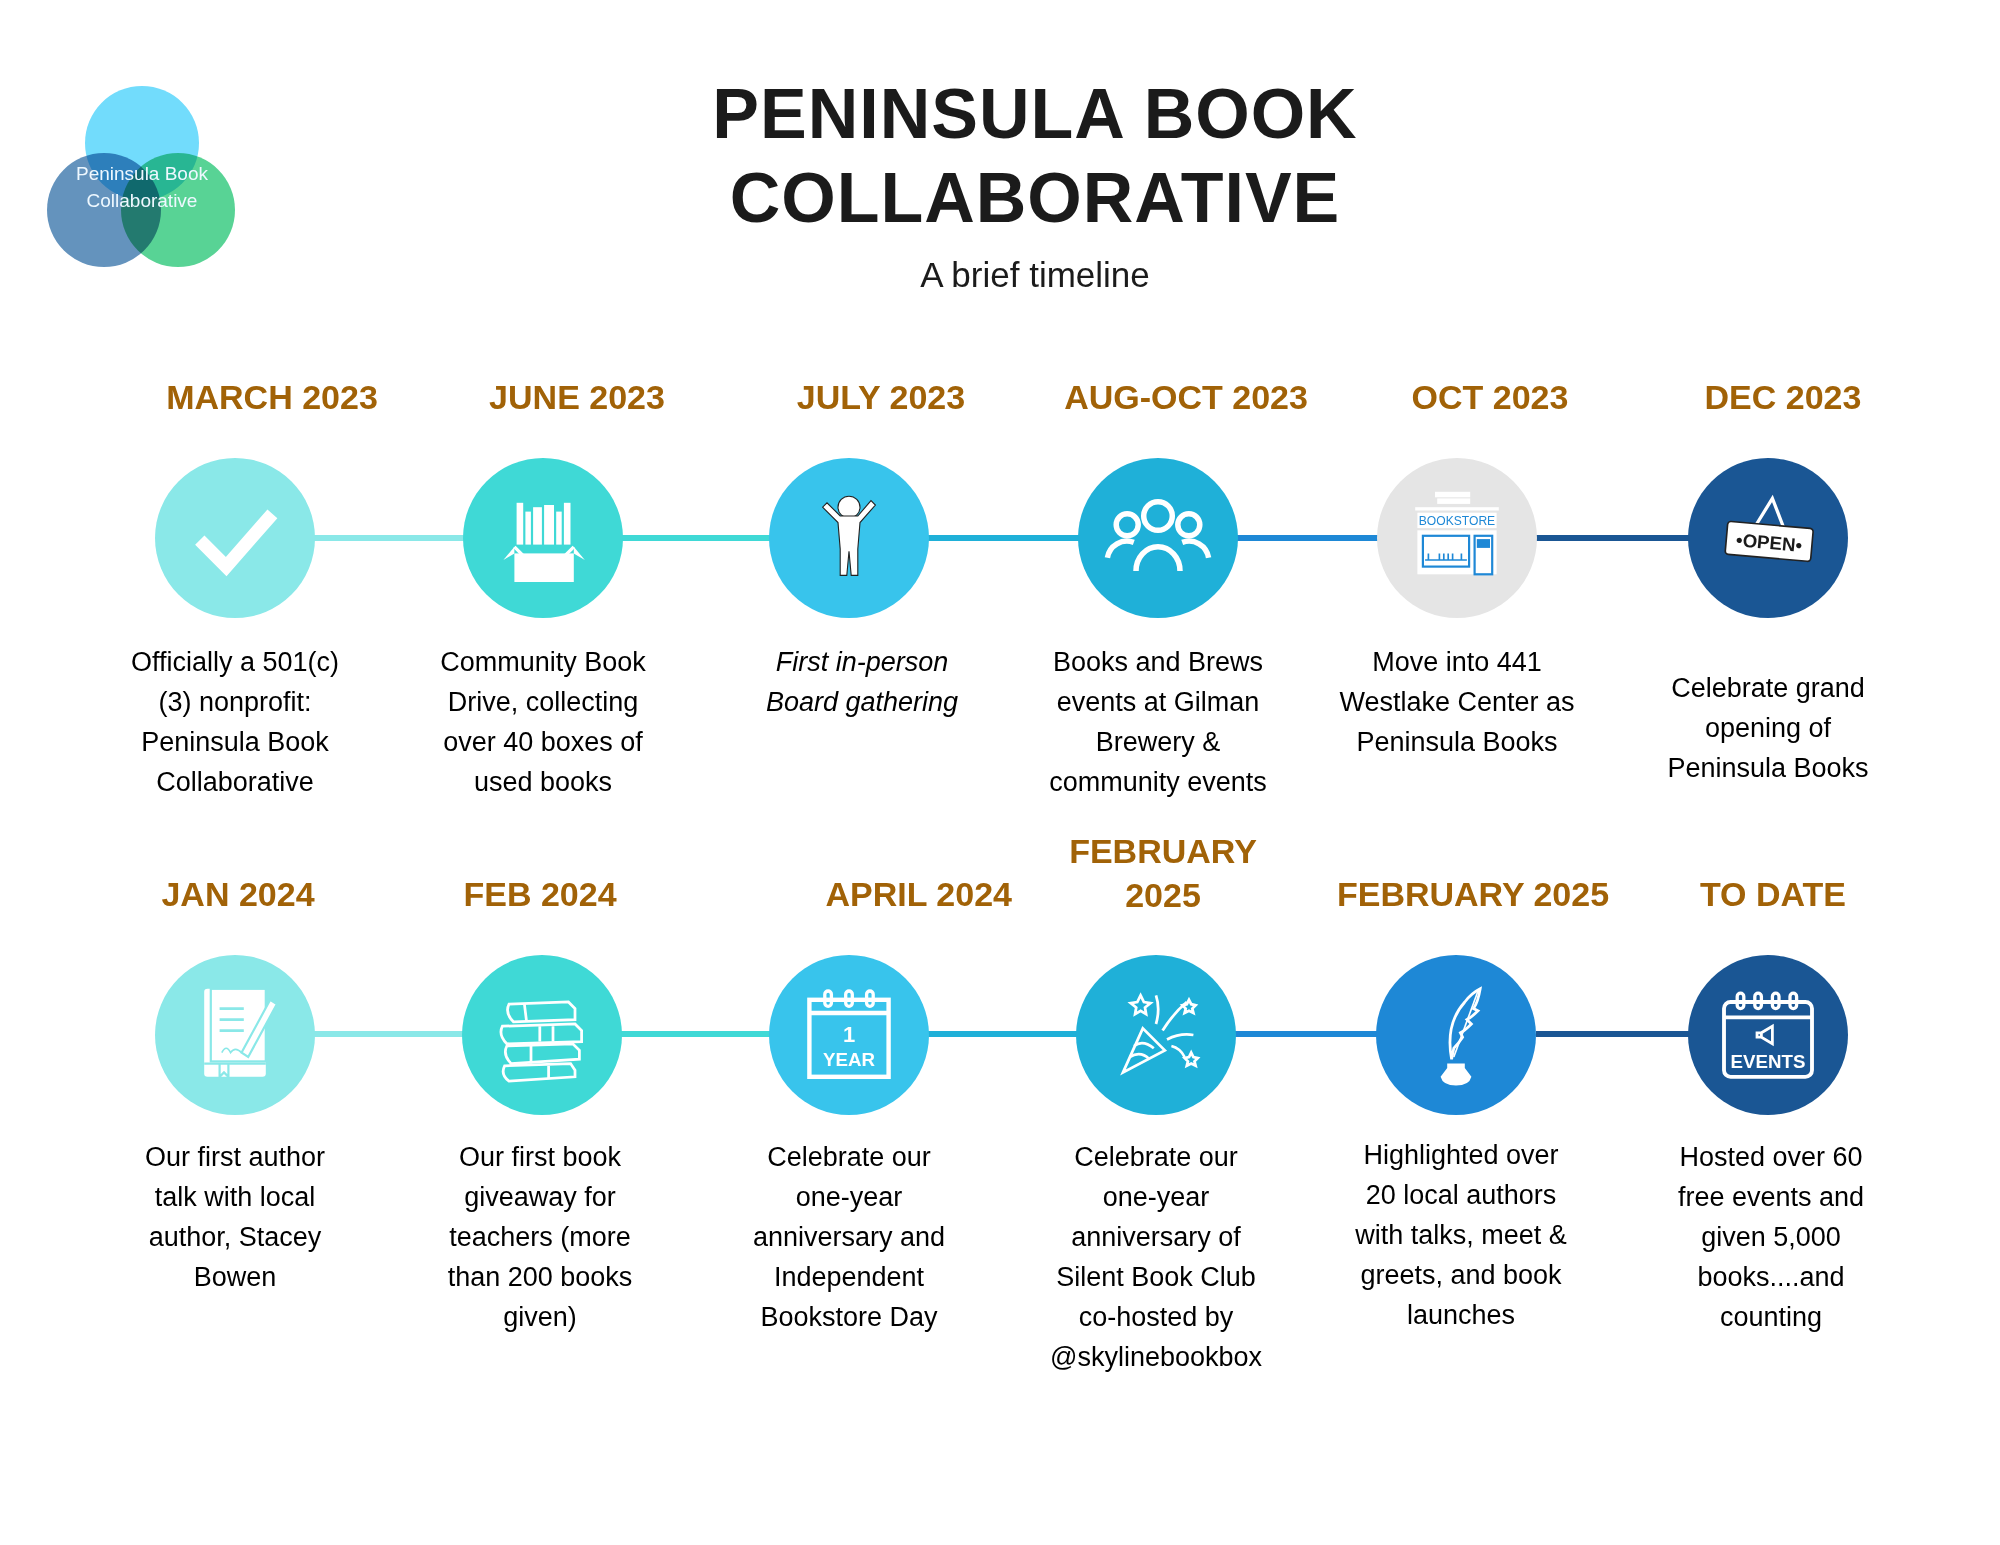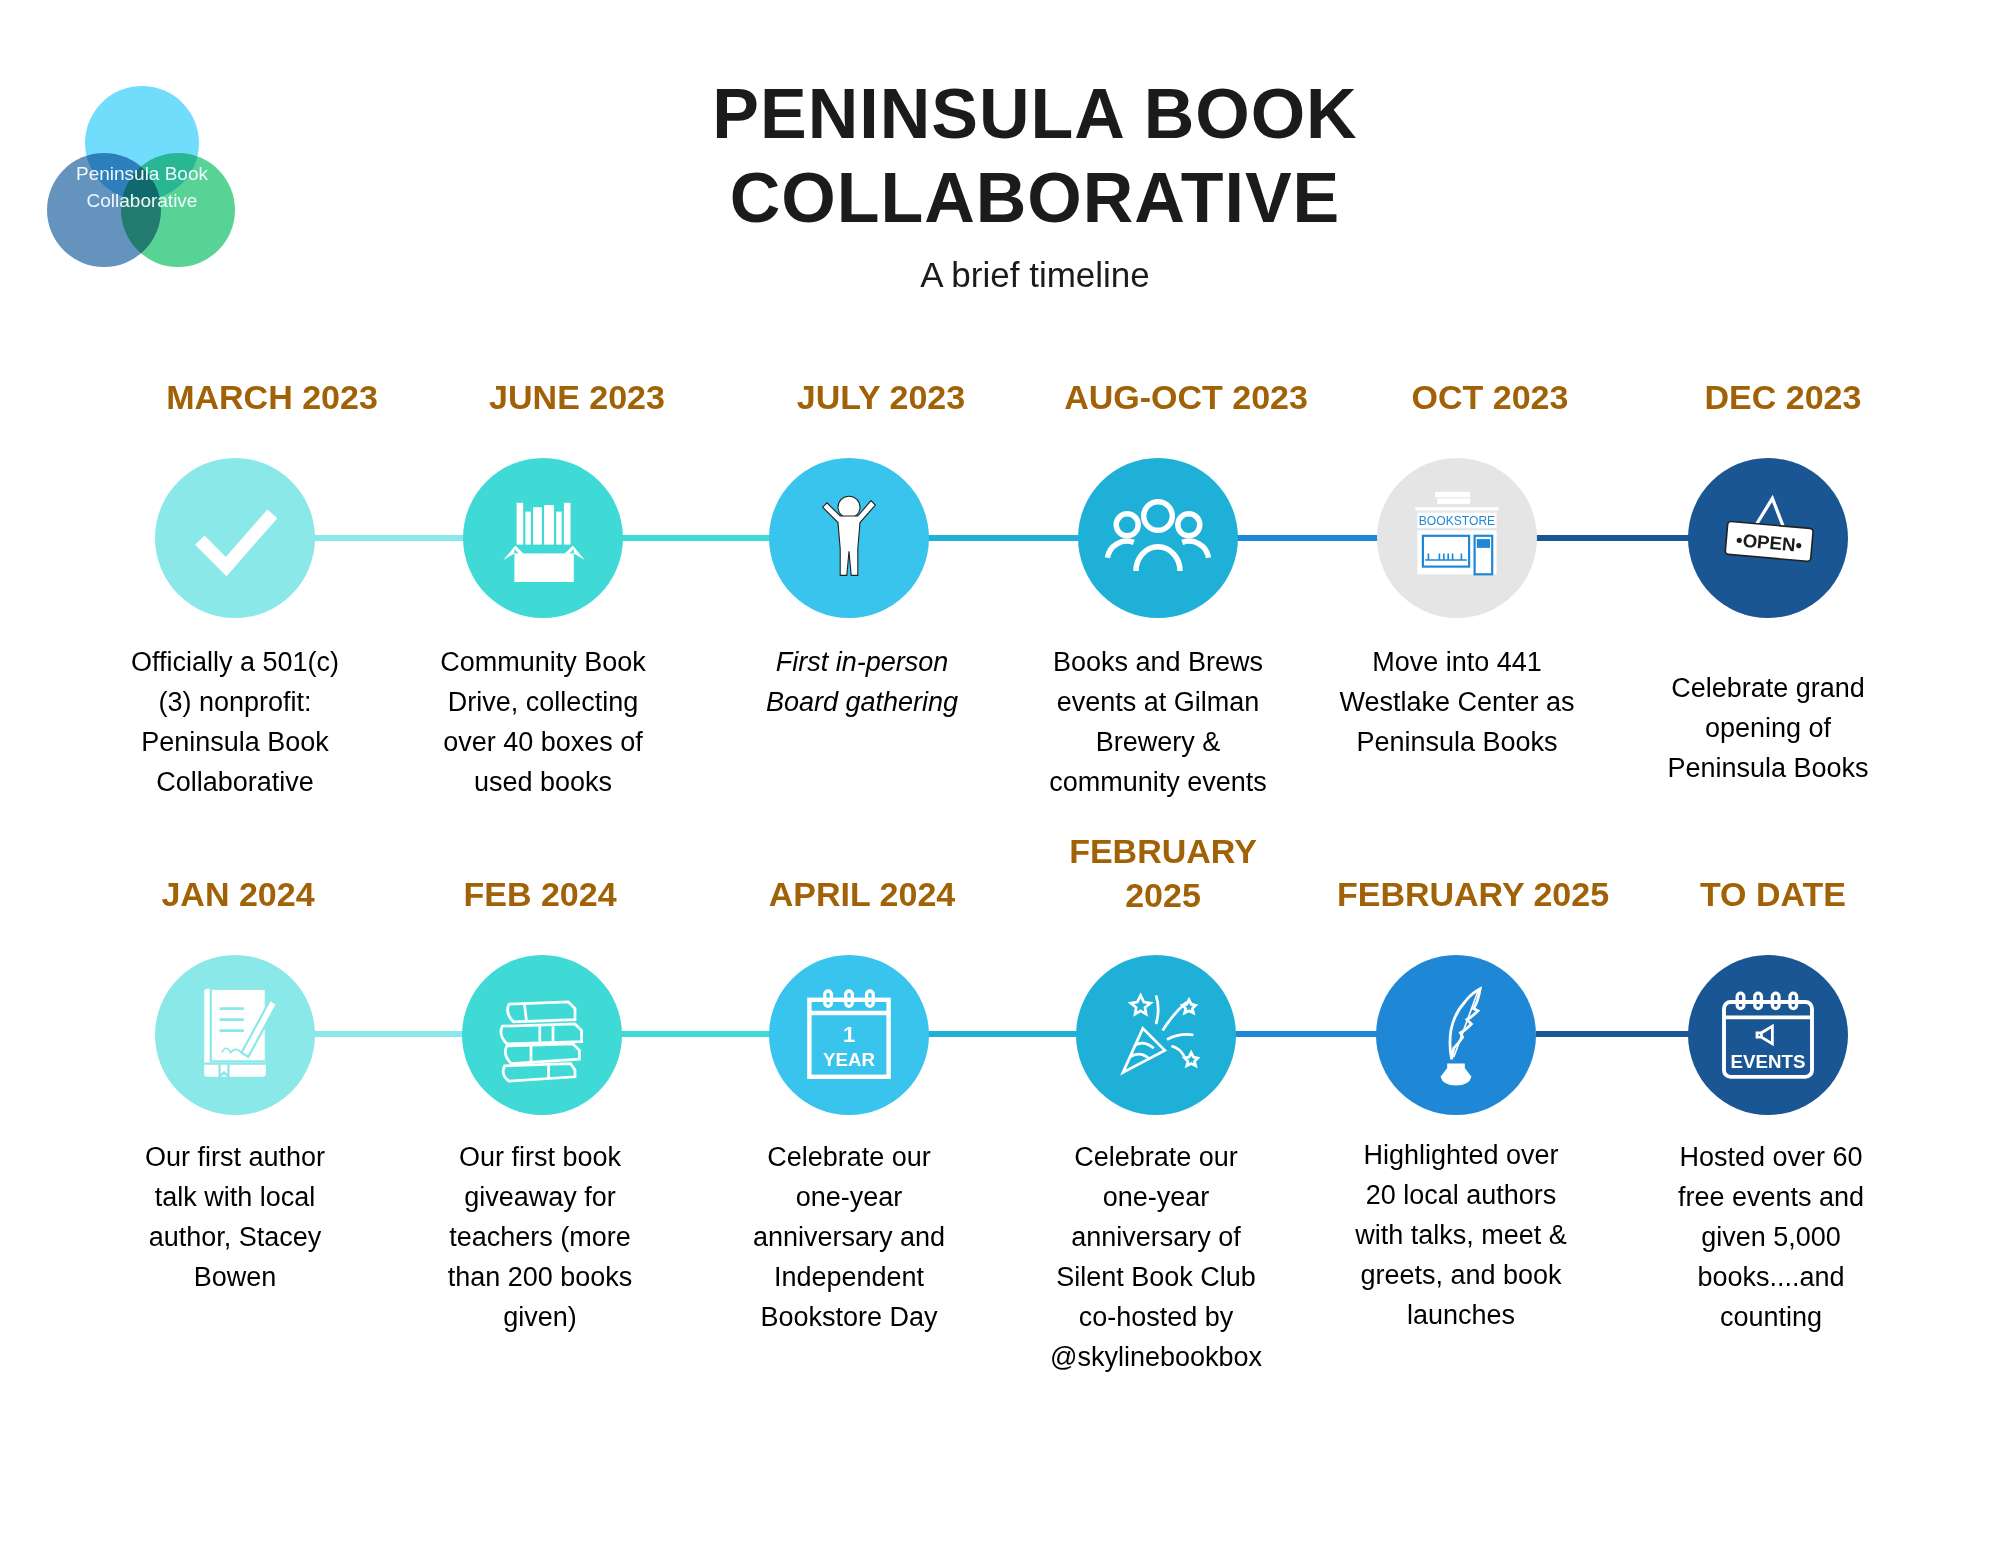--- a/index.html
+++ b/index.html
@@ -148,21 +148,21 @@
 </div>
 
 <div class="line" style="left:314px;top:1031px;width:152px;background:#8ae8e8;"></div>
 <div class="line" style="left:620px;top:1031px;width:152px;background:#3fd9d6;"></div>
 <div class="line" style="left:928px;top:1031px;width:152px;background:#1fb0d8;"></div>
 <div class="line" style="left:1234px;top:1031px;width:146px;background:#1e88d6;"></div>
 <div class="line" style="left:1536px;top:1031px;width:156px;background:#1a5694;"></div>
 
 <div class="date" style="left:88px;top:872px;">JAN 2024</div>
 <div class="date" style="left:390px;top:872px;">FEB 2024</div>
-<div class="date" style="left:712px;top:872px;">APRIL 2024</div>
+<div class="date" style="left:712px;top:872px;text-align:right;">APRIL 2024</div>
 <div class="date" style="left:1013px;top:829px;">
   <div>FEBRUARY</div>
   <div>2025</div>
 </div>
 <div class="date" style="left:1323px;top:872px;">FEBRUARY 2025</div>
 <div class="date" style="left:1623px;top:872px;">TO DATE</div>
 
 <div class="node" style="left:155px;top:955px;background:#8ae8e8;">
   <svg viewBox="0 0 100 100">
     <rect x="22" y="8" width="56" height="80" rx="3" fill="#fff"></rect>

